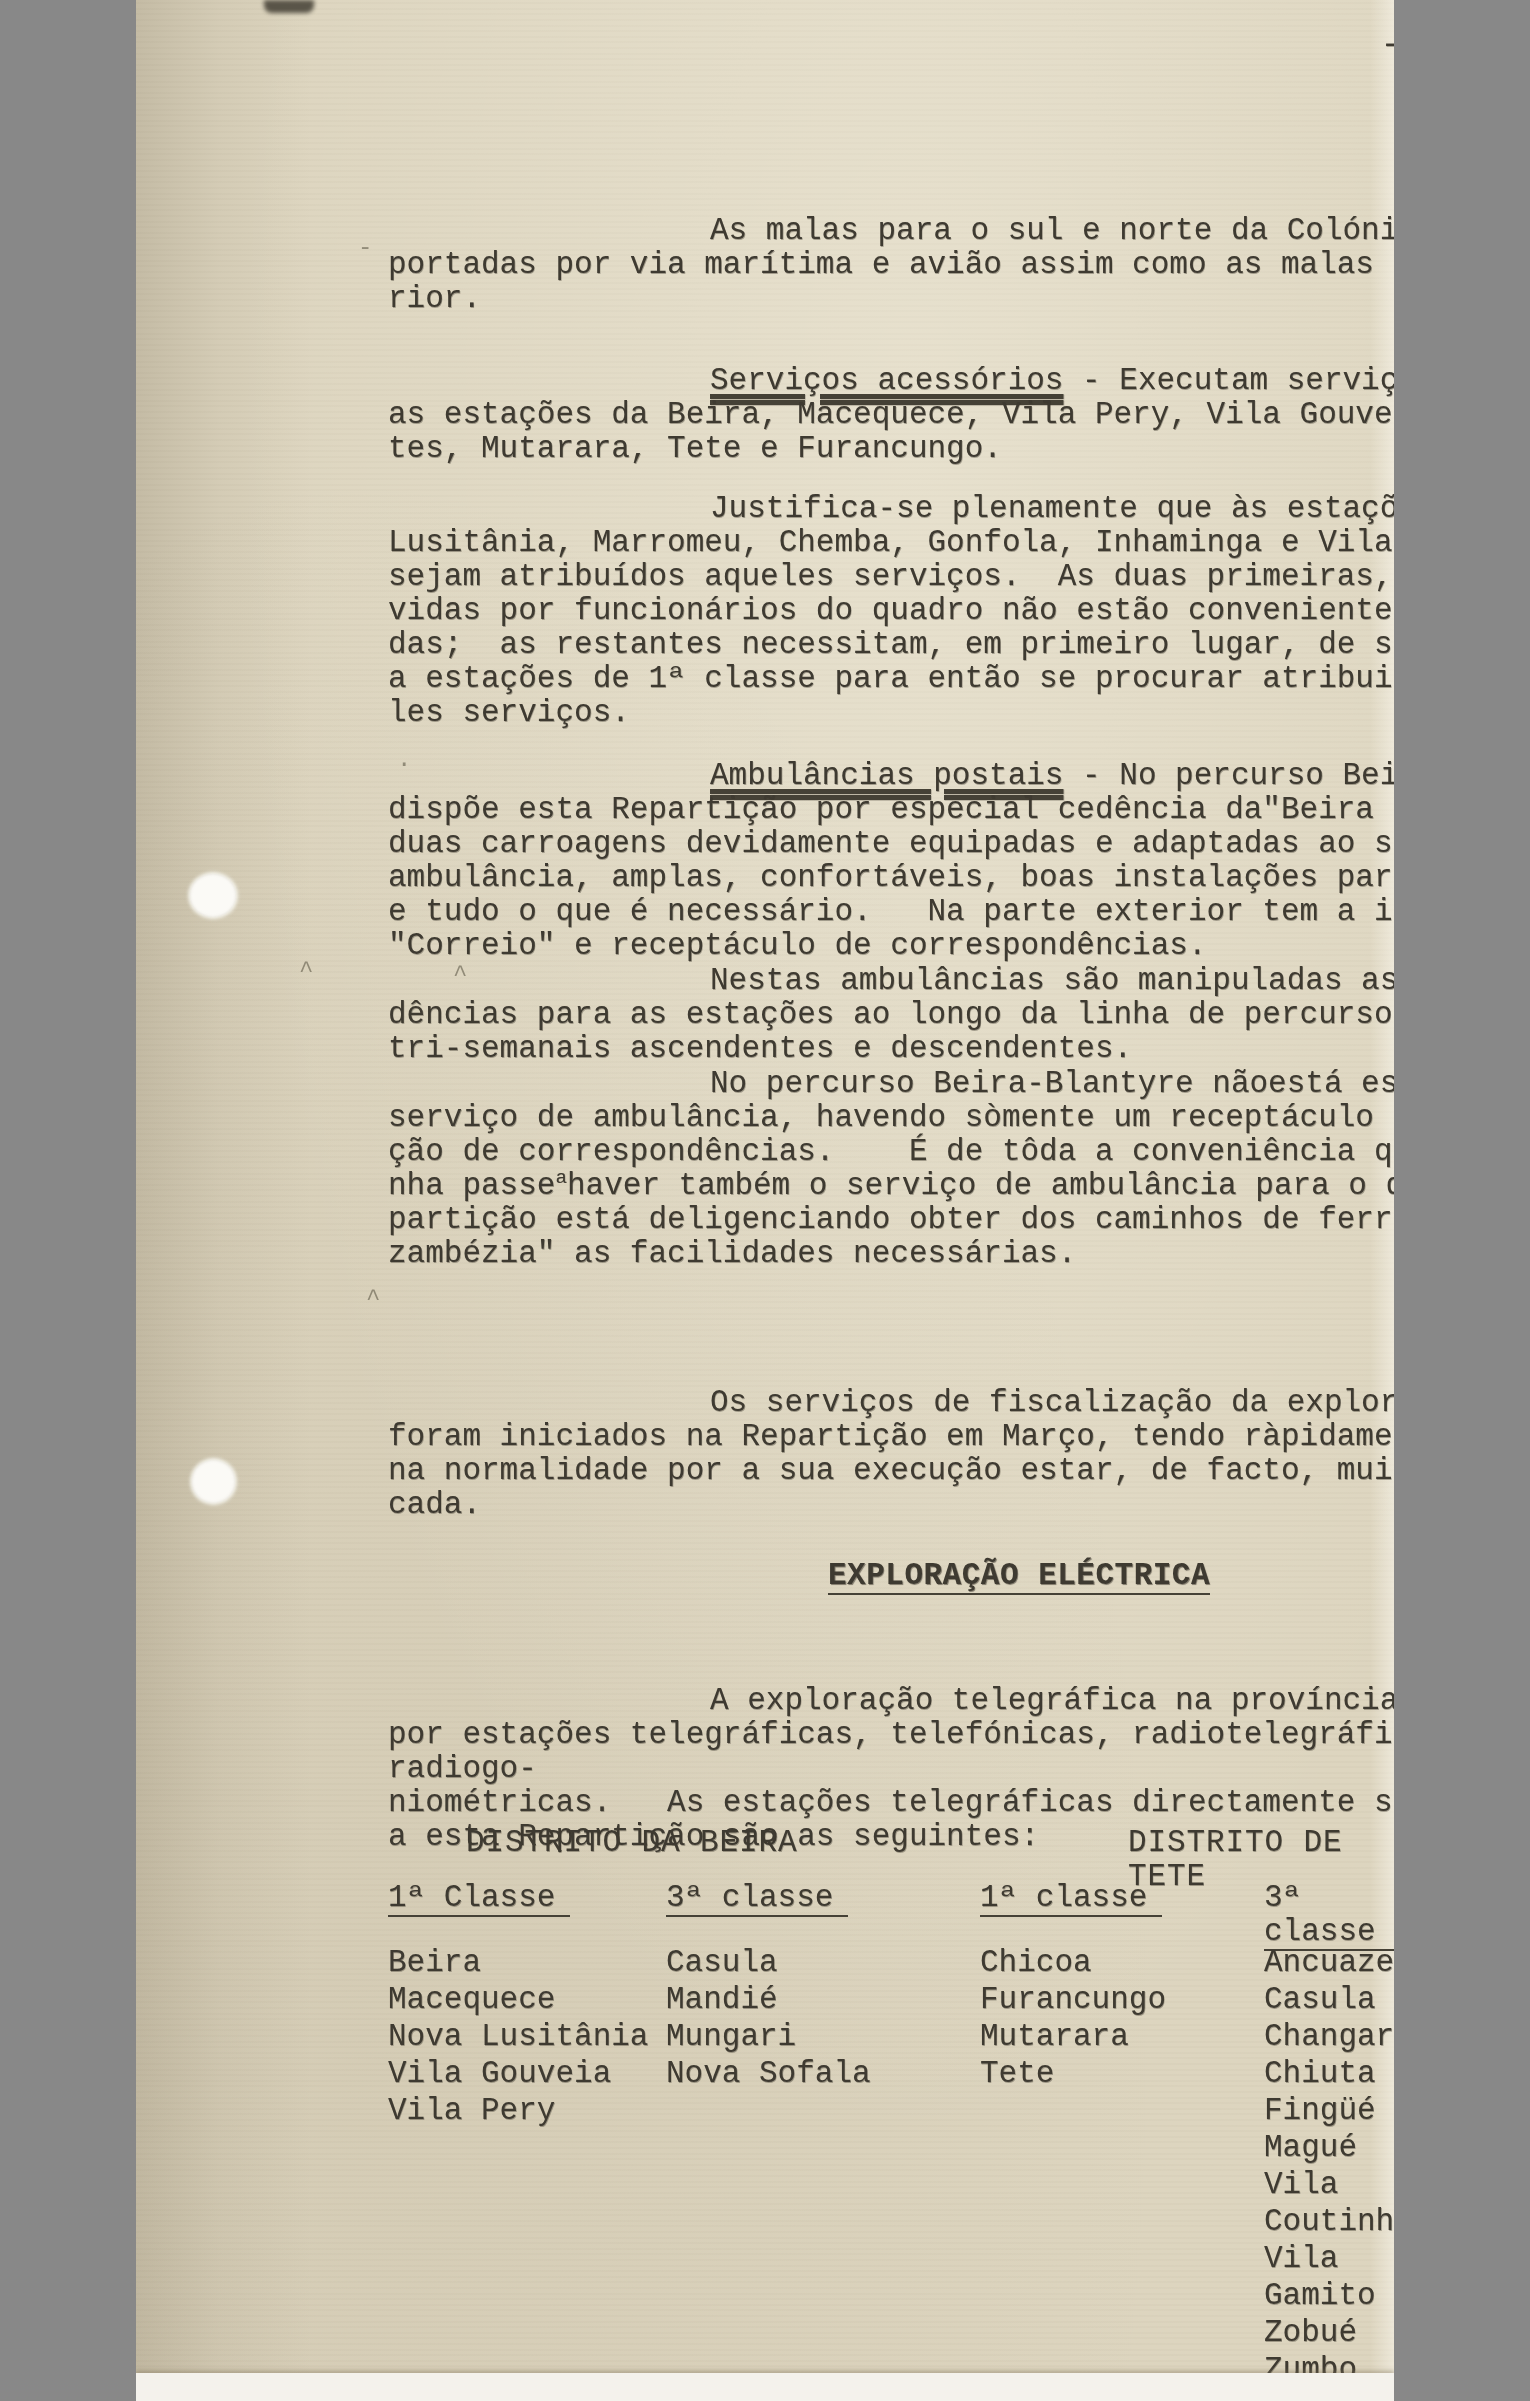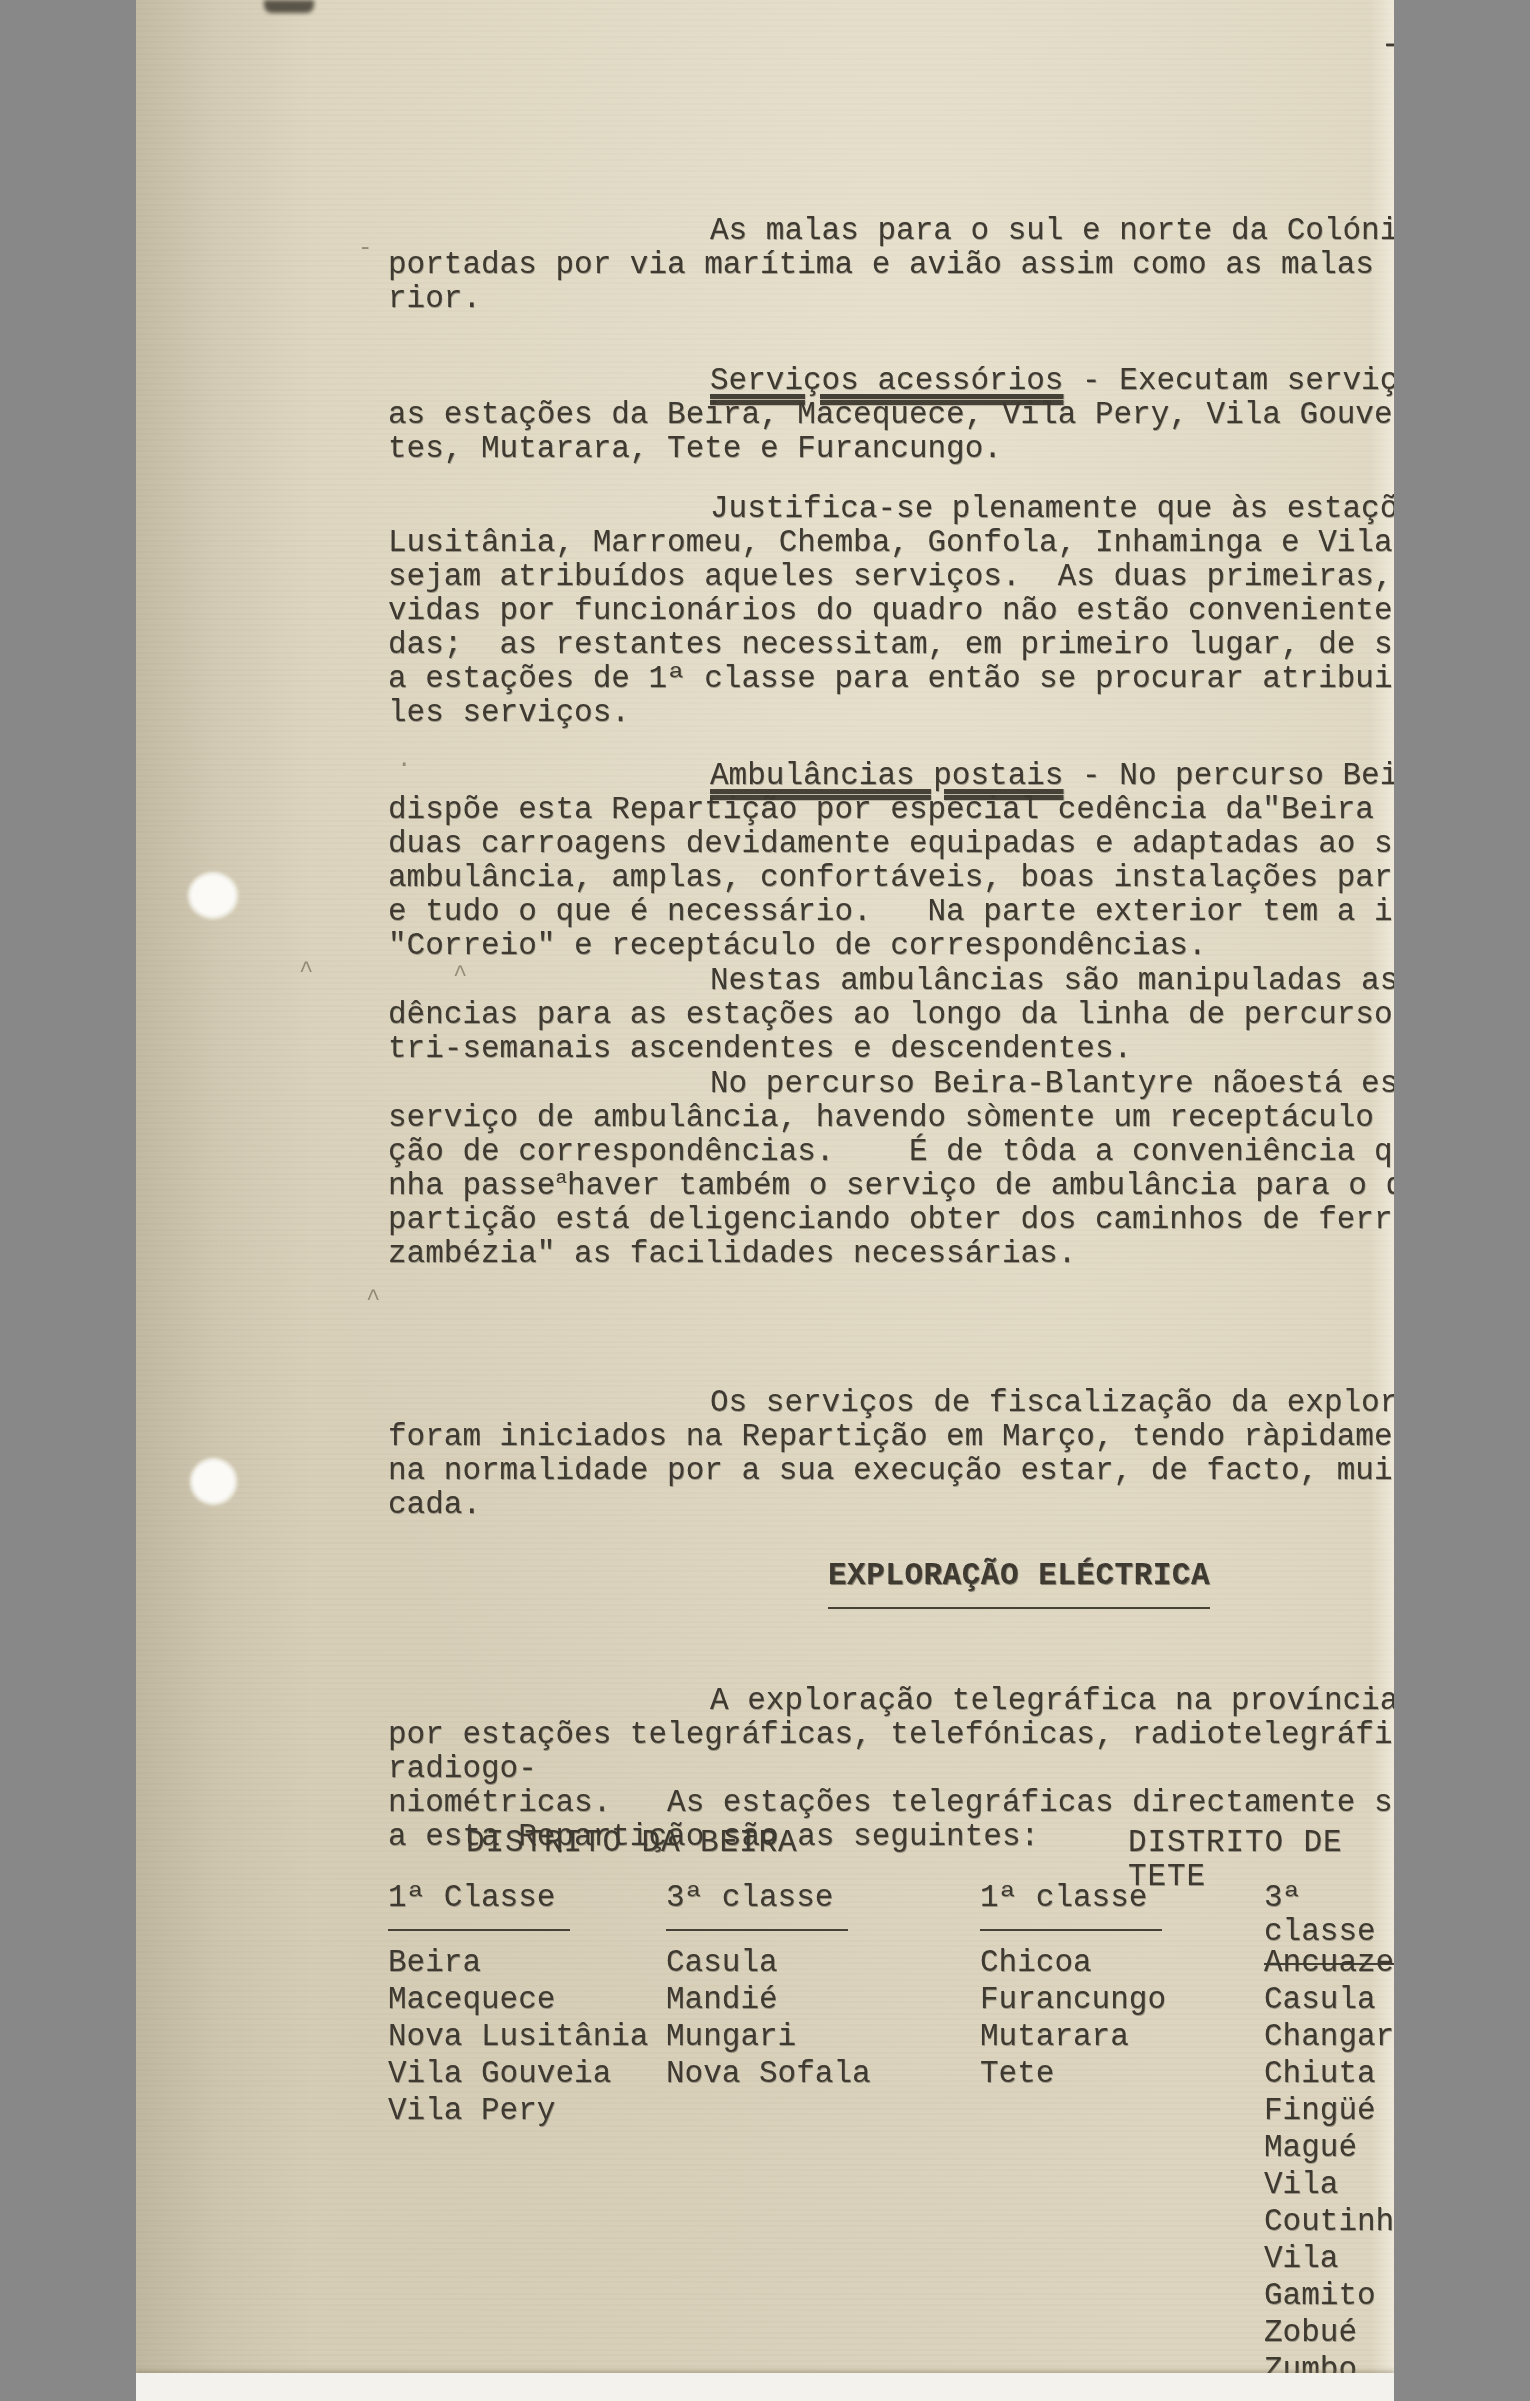--- a/index.html
+++ b/index.html
@@ -28,21 +28,21 @@
   }
   .body-block{left:252px;width:1259px;}
   .indent{text-indent:322px;margin-top:18px;}
   .u-double{
     text-decoration-line:underline;
     text-decoration-style:double;
     text-decoration-thickness:4.6px;
     text-underline-offset:4.6px;
     text-decoration-color:#454136;
   }
-  .u-single{border-bottom:2.8px solid #454136;padding-bottom:14px;}
+  .u-single{border-bottom:2.8px solid #454136;padding-bottom:0;}
   .section-heading{
     font-weight:bold;
     letter-spacing:0.5px;
     text-shadow:0.9px 0.5px 0.7px rgba(55,50,40,0.55);
   }
   .district{letter-spacing:0.9px;}
   .col-header{padding-right:15px;}
   .station-col{line-height:37px;}
   sup.ins{font-size:0.62em;vertical-align:super;line-height:0;}
   b{font-weight:bold;text-shadow:0.9px 0.5px 0.7px rgba(50,45,35,0.6);}

